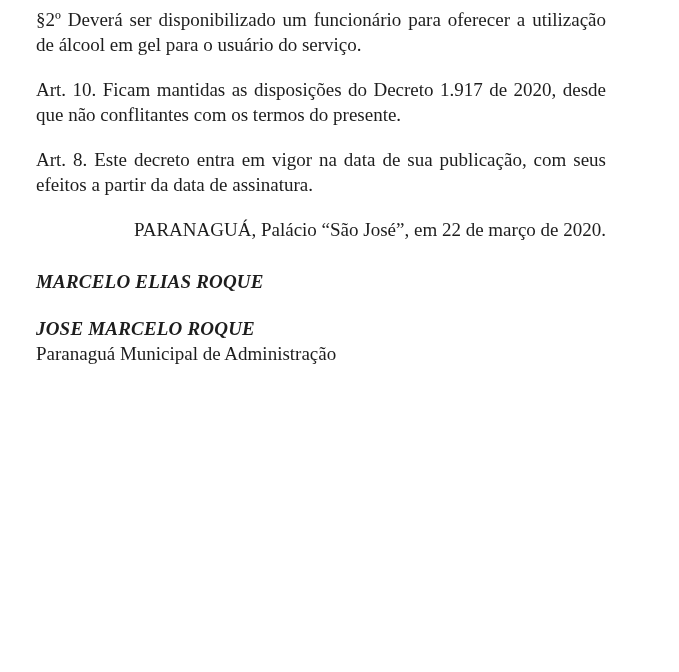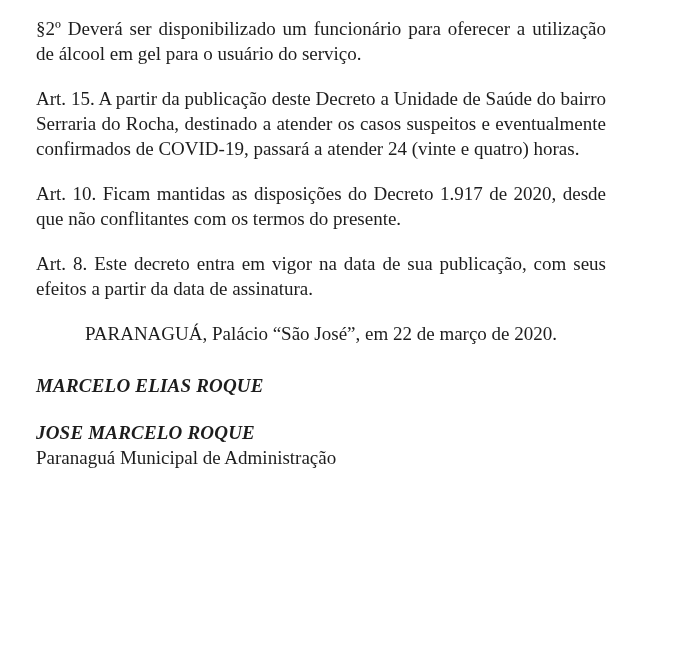--- a/index.html
+++ b/index.html
@@ -11,35 +11,35 @@
     width: 679px;
     height: 672px;
     overflow: hidden;
     font-family: "Liberation Serif", "DejaVu Serif", serif;
     color: #1d1d1d;
   }
   .page {
     box-sizing: border-box;
     width: 679px;
     height: 672px;
-    padding: 16px 73px 0 36px;
+    padding: 7px 73px 0 36px;
     background: #ffffff;
   }
   .para {
     margin: 0 0 20px 0;
     font-size: 19px;
     line-height: 25px;
     text-align: justify;
     text-justify: inter-word;
   }
   .dateline {
     margin: 0 0 27px 0;
     font-size: 19px;
     line-height: 25px;
-    text-align: center;
+    text-align: right;
   }
   .sig-block {
     margin: 0 0 22px 0;
   }
   .sig-block:last-child {
     margin-bottom: 0;
   }
   .sig-name {
     margin: 0;
     font-size: 19px;
@@ -55,21 +55,20 @@
   }
 </style>
 </head>
 <body>
 
 <div class="page">
 
   <p class="para">§2º Deverá ser disponibilizado um funcionário para oferecer a utilização de álcool em gel para o usuário do serviço.</p>
 
 
-  <p class="para">Art. 15. A partir da publicação deste Decreto a Unidade de Saúde do bairro Serraria do Rocha, destinado a atender os casos suspeitos e eventualmente confirmados de COVID-19, passará a atender 24 (vinte e quatro) horas.</p>
 
   <p class="para">Art. 10. Ficam mantidas as disposições do Decreto 1.917 de 2020, desde que não conflitantes com os termos do presente.</p>
 
   <p class="para">Art. 8. Este decreto entra em vigor na data de sua publicação, com seus efeitos a partir da data de assinatura.</p>
 
   <p class="dateline">PARANAGUÁ, Palácio “São José”, em 22 de março de 2020.</p>
 
   <div class="sig-block">
     <p class="sig-name">MARCELO ELIAS ROQUE</p>
   </div>

